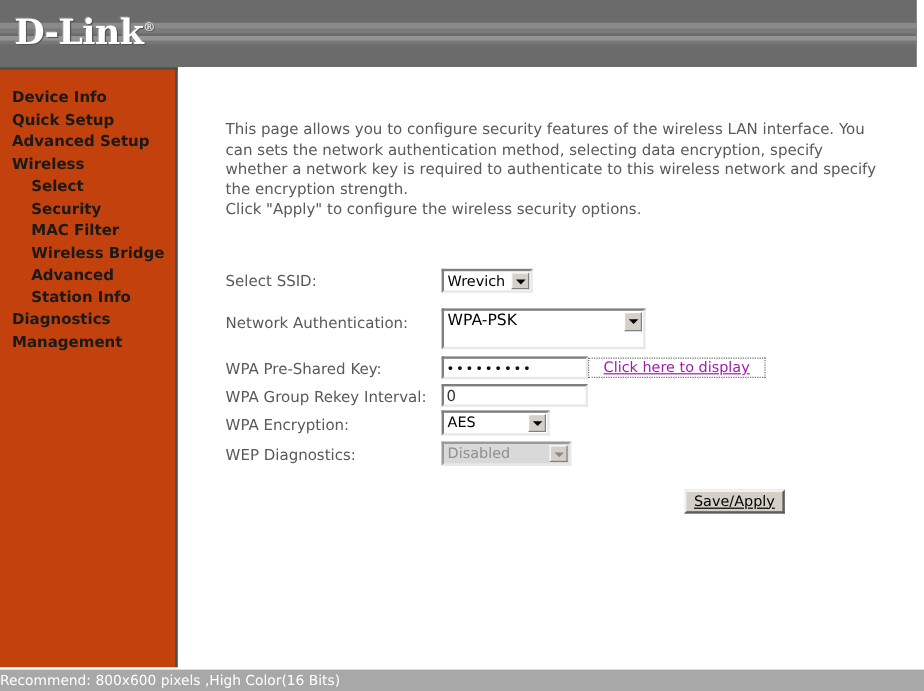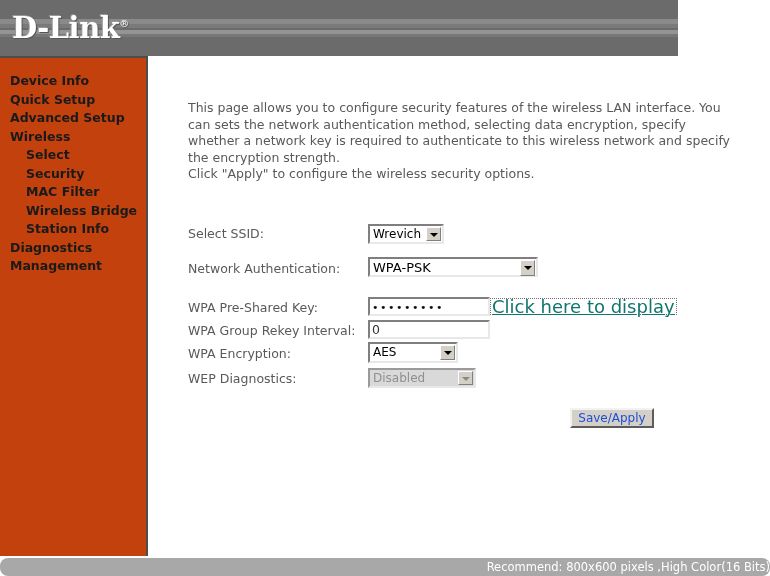--- a/index.html
+++ b/index.html
@@ -12,21 +12,21 @@
     background: #ffffff;
     font-family: "DejaVu Sans", "Liberation Sans", sans-serif;
     overflow: hidden;
     position: relative;
   }
 
   
   #header {
     position: absolute;
     left: 0; top: 0;
-    width: 678px; height: 56px;
+    width: 764px; height: 56px;
     background: #6b6b6b;
     overflow: hidden;
   }
   .band {
     position: absolute;
     left: 0;
     width: 770px;
   }
   .band-a { top: 19px; height: 5px; background: #8a8a8a; }
   .band-b { top: 24px; height: 4px; background: #7a7a7a; }
@@ -205,64 +205,64 @@
   }
   .dots {
     letter-spacing: 1.5px;
     font-size: 11px;
     color: #111111;
   }
 
   
   #display-link {
     position: absolute;
-    font-size: 18px;
-    color: #0f766e;
+    font-size: 12px;
+    color: #a21caf;
     text-decoration: underline;
     border: 1px dotted #6f6f6f;
-    padding: 0 1px;
+    padding: 0 12px;
     cursor: pointer;
     white-space: nowrap;
     line-height: 15px;
   }
 
   
   #apply-btn {
     position: absolute;
     left: 418px;
     top: 352px;
     width: 84px;
     height: 20px;
     background: #d4d0c8;
     border: 2px solid;
     border-color: #f2f2f2 #5c5c5c #5c5c5c #f2f2f2;
     box-sizing: border-box;
     font-family: "DejaVu Sans", "Liberation Sans", sans-serif;
     font-size: 12px;
-    color: #1d4ed8;
+    color: #000000;
     cursor: pointer;
     line-height: 15px;
     text-align: center;
     padding: 0;
+    text-decoration: underline;
   }
 
   
   #footer {
     position: absolute;
     left: 0;
     top: 558px;
     width: 770px;
     height: 18px;
     background: #a8a8a8;
     color: #ffffff;
     font-size: 11.5px;
-    text-align: right;
+    text-align: left;
     line-height: 18px;
     white-space: nowrap;
-    border-radius: 8px;
   }
 </style>
 </head>
 <body>
 
 <div id="header">
   <div class="band band-a"></div>
   <div class="band band-b"></div>
   <div class="band band-c"></div>
   <div class="band band-d"></div>
@@ -273,20 +273,21 @@
 
   <div id="sidebar">
       <div class="nav-item">Device Info</div>
       <div class="nav-item">Quick Setup</div>
       <div class="nav-item">Advanced Setup</div>
       <div class="nav-item">Wireless</div>
       <div class="nav-item sub">Select</div>
       <div class="nav-item sub">Security</div>
       <div class="nav-item sub">MAC Filter</div>
       <div class="nav-item sub">Wireless Bridge</div>
+      <div class="nav-item sub">Advanced</div>
       <div class="nav-item sub">Station Info</div>
       <div class="nav-item">Diagnostics</div>
       <div class="nav-item">Management</div>
     </div>
 
   <div id="main">
 
     <div id="page-desc">This page allows you to configure security features of the wireless LAN interface. You can sets the network authentication method, selecting data encryption, specify whether a network key is required to authenticate to this wireless network and specify the encryption strength.<br>Click "Apply" to configure the wireless security options.</div>
 
     <div id="form">
@@ -297,21 +298,21 @@
           <div class="sel" style="width:76px;">
             <span class="val">Wrevich</span>
             <span class="arrowbox"></span>
           </div>
         </div>
       </div>
 
       <div class="frow" style="top:93px;">
         <div class="flabel">Network Authentication:</div>
         <div class="fctl" style="left:216px; top:-2px;">
-          <div class="sel" style="width:170px; height:20px;text-decoration:underline;">
+          <div class="sel" style="width:170px; height:34px;text-decoration:underline;">
             <span class="val" style="line-height:18px; font-size:13px;">WPA-PSK</span>
             <span class="arrowbox" style="height:16px;"></span>
           </div>
         </div>
       </div>
 
       <div class="frow" style="top:132px;">
         <div class="flabel">WPA Pre-Shared Key:</div>
         <div class="fctl" style="left:216px; top:-1px;">
           <div class="txt" style="width:122px;">

